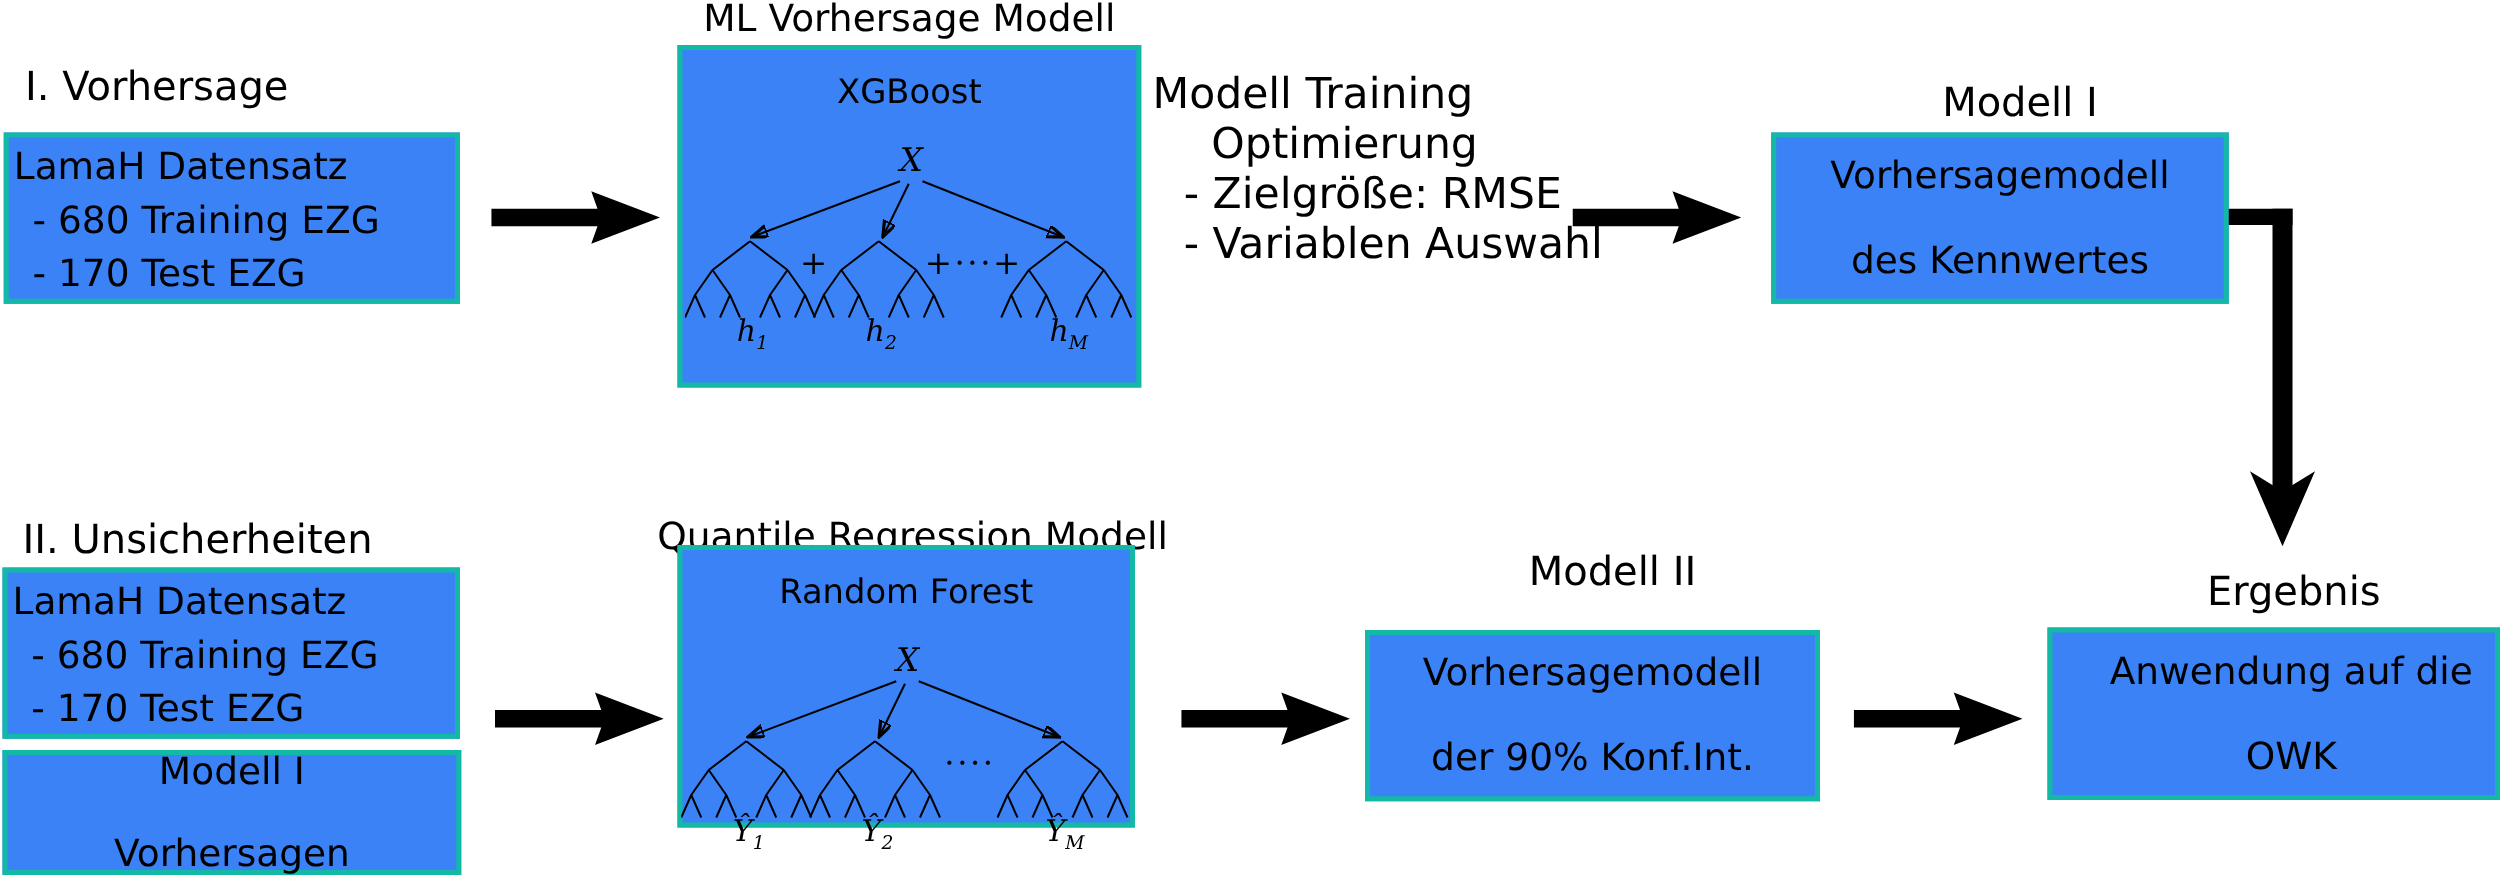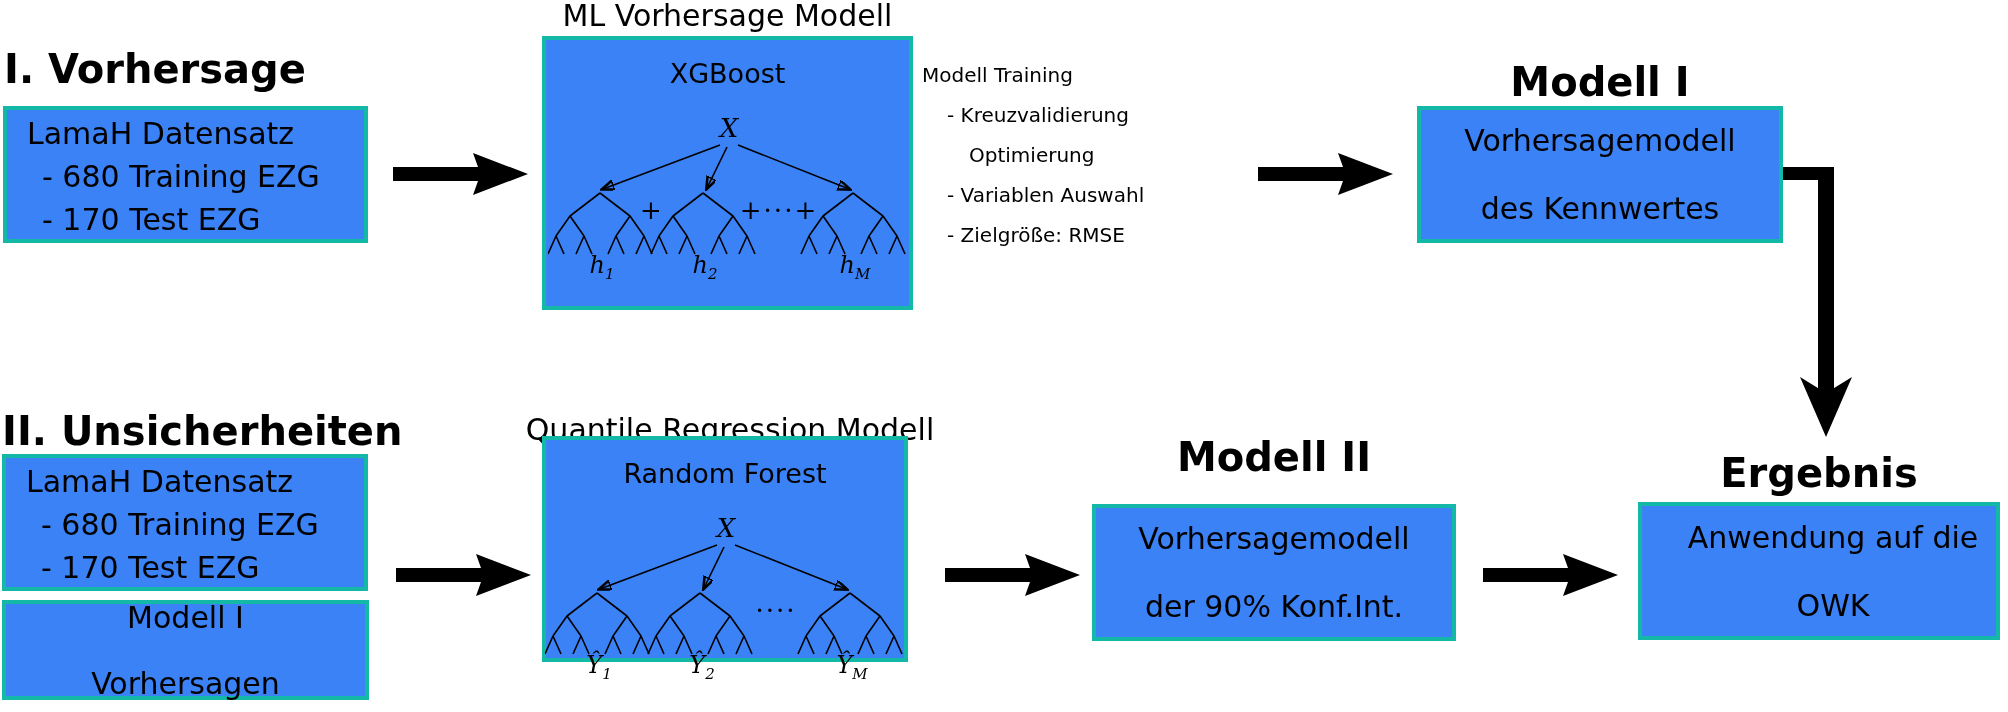--- a/index.html
+++ b/index.html
@@ -5,44 +5,44 @@
   html,body{margin:0;padding:0;background:#ffffff;}
   #stage{
     position:relative;width:2008px;height:712px;background:#ffffff;
     font-family:"DejaVu Sans","Liberation Sans",sans-serif;color:#000;
     overflow:hidden;
   }
   .box{
     position:absolute;border:4px solid #14b8a6;background:#3b82f6;box-sizing:border-box;
   }
   .heading{
-    position:absolute;font-weight:700;font-size:40px;line-height:38px;white-space:nowrap;
+    position:absolute;font-weight:400;font-size:32px;line-height:38px;white-space:nowrap;margin-left:16px;
   }
   .heading.ctr{text-align:center;}
   .boxtitle{
     position:absolute;font-size:30px;line-height:36px;text-align:center;white-space:nowrap;
   }
-  .databox{font-size:30px;line-height:43px;padding:2px 0 0 20px;}
+  .databox{font-size:30px;line-height:43px;padding:2px 0 0 4px;}
   .databox .line{white-space:nowrap;}
   .databox .b{padding-left:15px;}
   .centerbox{
     display:flex;flex-direction:column;justify-content:center;align-items:center;
     font-size:30px;line-height:41px;text-align:center;gap:27px;
   }
   .predbox{line-height:39px;}
   .algoname{margin-top:19px;text-align:center;font-size:27px;line-height:30px;}
   .forest{position:absolute;left:50%;top:75px;transform:translateX(-50%);}
   .forest path,.forest line{stroke:#000;stroke-width:1.6;fill:none;}
   .mathlabel{font-family:"DejaVu Serif","Liberation Serif",serif;font-style:italic;fill:#000;}
   .sep{font-family:"DejaVu Serif","Liberation Serif",serif;fill:#000;letter-spacing:2px;}
   .bigarrow{position:absolute;width:135px;height:44px;}
   .bigarrow polygon{fill:#000;}
   .elbow{position:absolute;}
   .elbow rect,.elbow polygon{fill:#000;}
-  .training{position:absolute;font-size:20px;line-height:40px;white-space:nowrap;}
+  .training{position:absolute;font-size:34px;line-height:40px;white-space:nowrap;}
   .training .ti-b{margin-left:25px;}
   .training .ti-c{margin-left:47px;}
 </style>
 </head>
 <body>
 
 <div id="stage">
 
   <div class="heading" style="left:4px;top:50px;">I. Vorhersage</div>
 
@@ -76,24 +76,23 @@
       <text class="sep" x="104" y="104" font-size="26" text-anchor="middle">+</text>
       <text class="sep" x="231" y="104" font-size="26" text-anchor="middle">+···+</text>
       <text class="mathlabel" x="54" y="158" font-size="24" text-anchor="middle"><tspan>h</tspan><tspan dy="6" font-size="15">1</tspan></text>
       <text class="mathlabel" x="157" y="158" font-size="24" text-anchor="middle"><tspan>h</tspan><tspan dy="6" font-size="15">2</tspan></text>
       <text class="mathlabel" x="307" y="158" font-size="24" text-anchor="middle"><tspan>h</tspan><tspan dy="6" font-size="15">M</tspan></text>
     </svg>
   </div>
 
   <div class="training" style="left:922px;top:55px;">
     <div>Modell Training</div>
-    <div class="ti-b">- Kreuzvalidierung</div>
     <div class="ti-c">Optimierung</div>
+    <div class="ti-b">- Zielgröße: RMSE</div>
     <div class="ti-b">- Variablen Auswahl</div>
-    <div class="ti-b">- Zielgröße: RMSE</div>
   </div>
 
   <svg class="bigarrow" style="left:1258px;top:152px;" viewBox="0 0 135 44">
     <polygon points="0,15 85,15 80,1 135,22 80,43 85,29 0,29"></polygon>
   </svg>
 
   <div class="heading ctr" style="left:1417px;top:63px;width:366px;">Modell I</div>
 
   <div class="box centerbox" style="left:1417px;top:106px;width:366px;height:137px;">
     <div>Vorhersagemodell</div>

